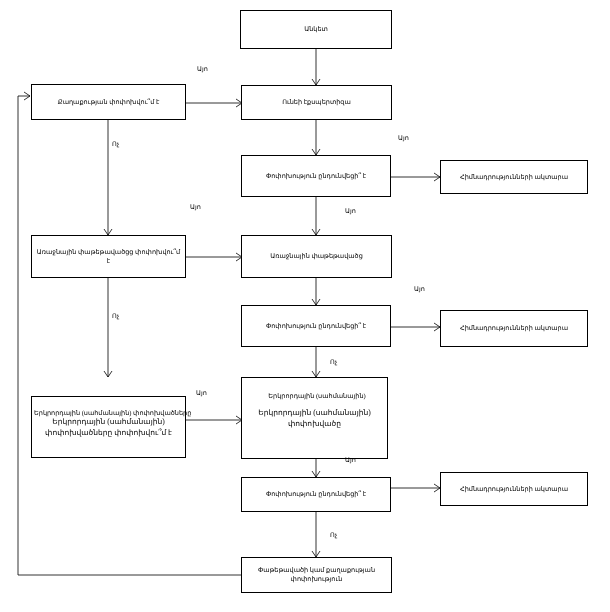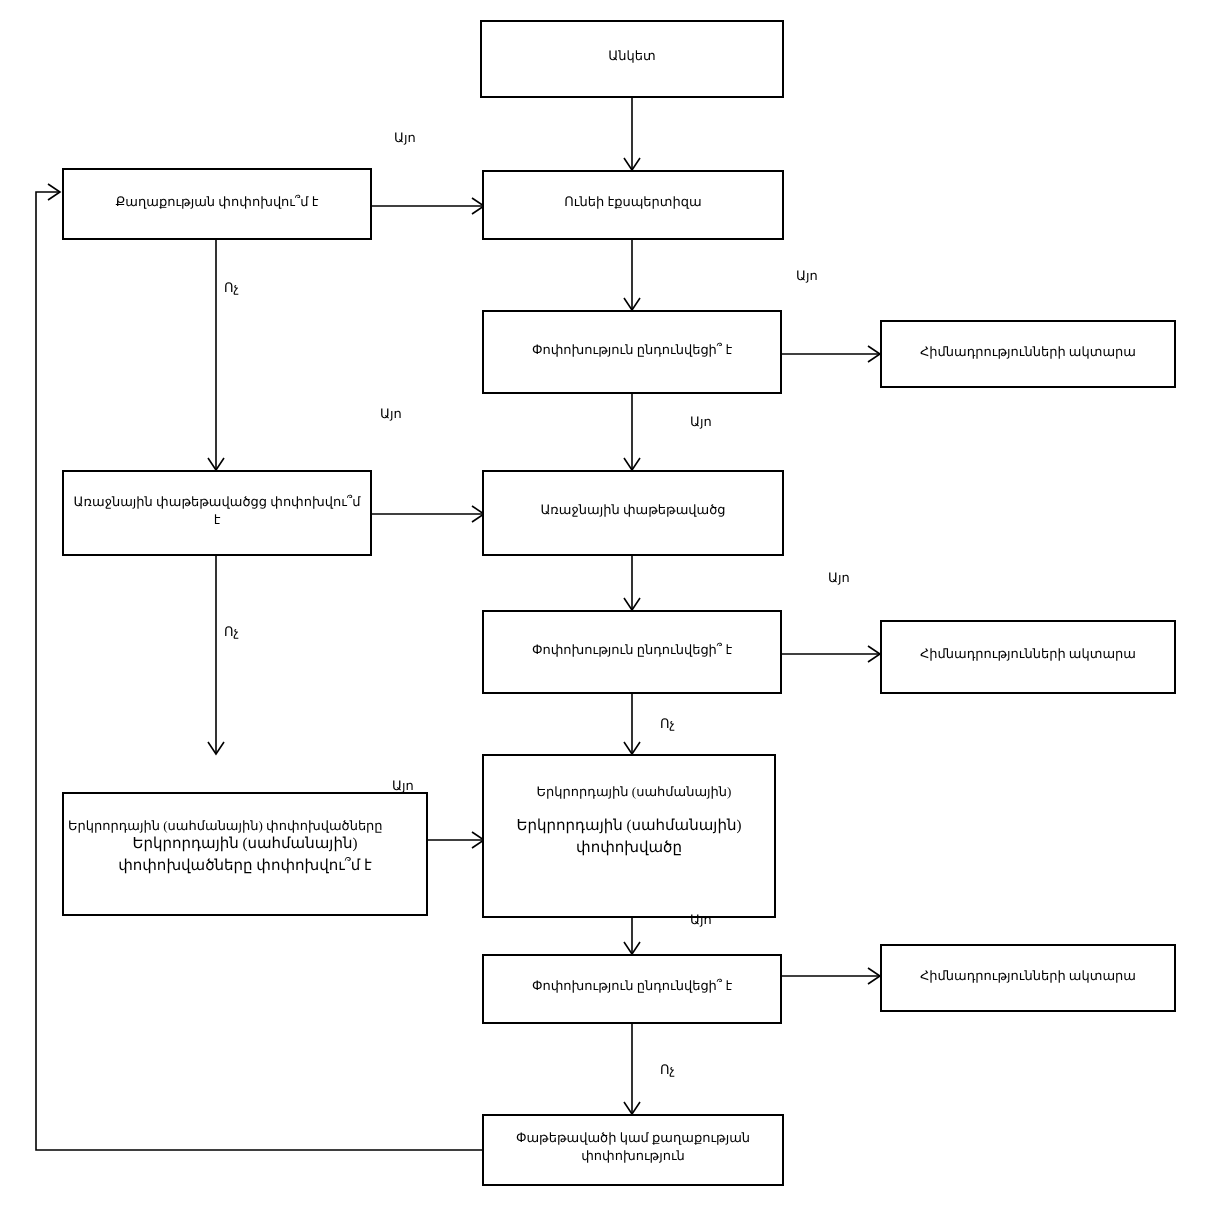--- a/index.html
+++ b/index.html
@@ -147,21 +147,21 @@
   </div>
 
   <div class="node" style="left:241px; top:305px; width:150px; height:42px;">
     <span>Փոփոխություն ընդունվեցի՞ է</span>
   </div>
 
   <div class="node" style="left:440px; top:310px; width:148px; height:37px;">
     <span>Հիմնադրությունների ակտարա</span>
   </div>
 
-  <div class="node multi" style="left:31px; top:396px; width:183px; height:62px;">
+  <div class="node multi" style="left:31px; top:396px; width:155px; height:62px;">
     <span>Երկրորդային (սահմանային) փոփոխվածները փոփոխվու՞մ է</span>
   </div>
 
   <div class="node multi" style="left:241px; top:377px; width:147px; height:82px;">
     <span>Երկրորդային (սահմանային) փոփոխվածը</span>
   </div>
 
   <div class="node" style="left:241px; top:477px; width:150px; height:35px;">
     <span>Փոփոխություն ընդունվեցի՞ է</span>
   </div>

